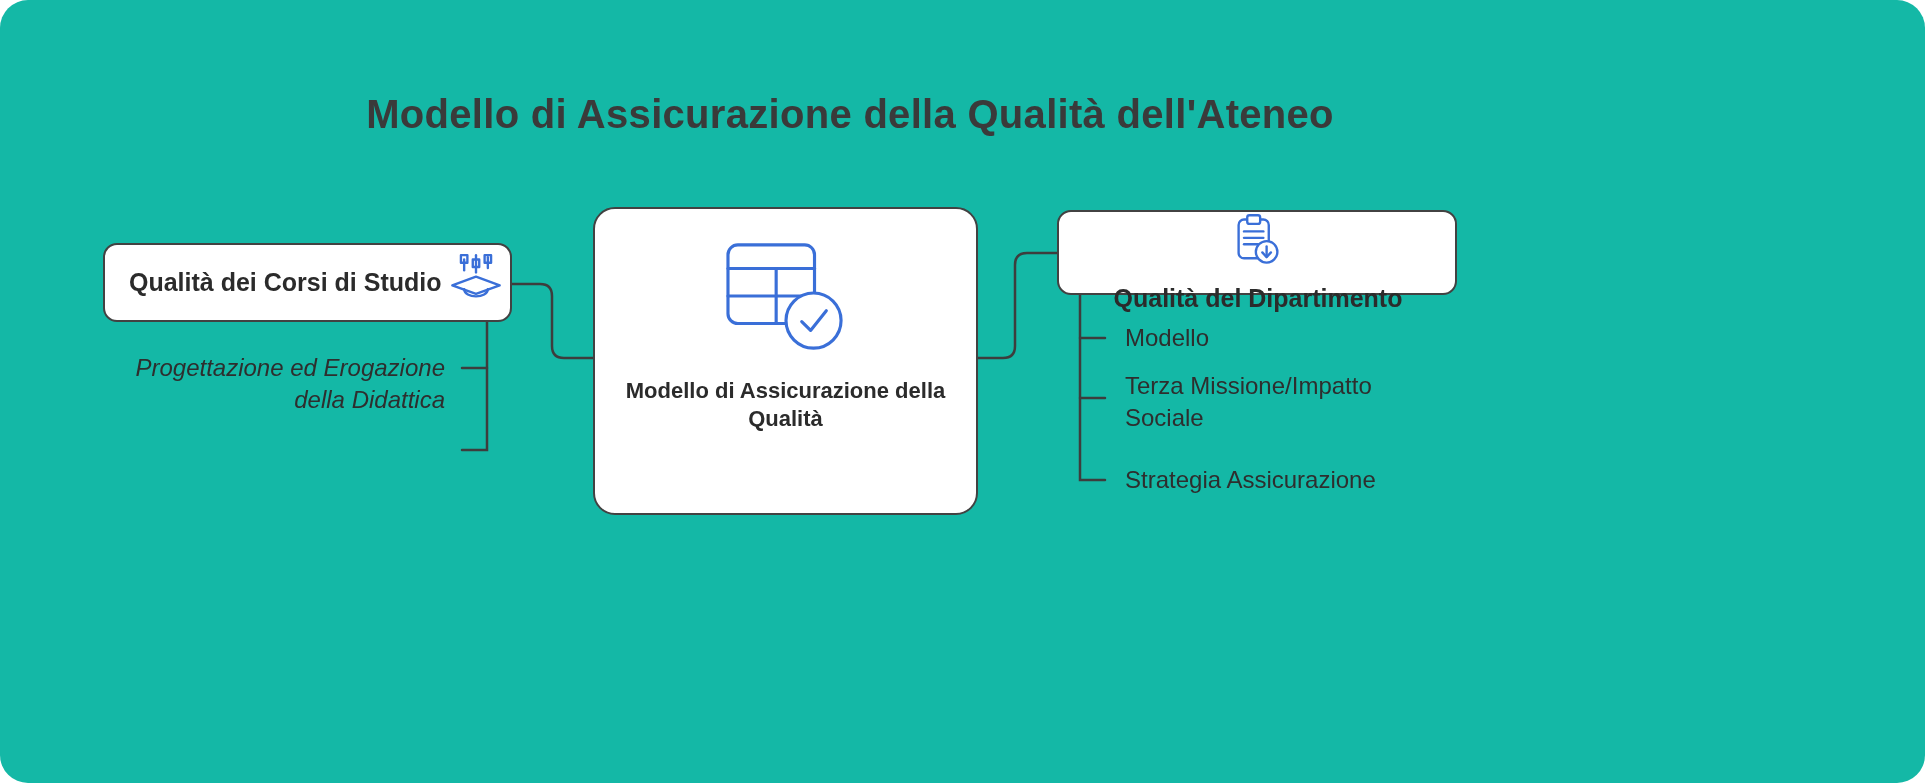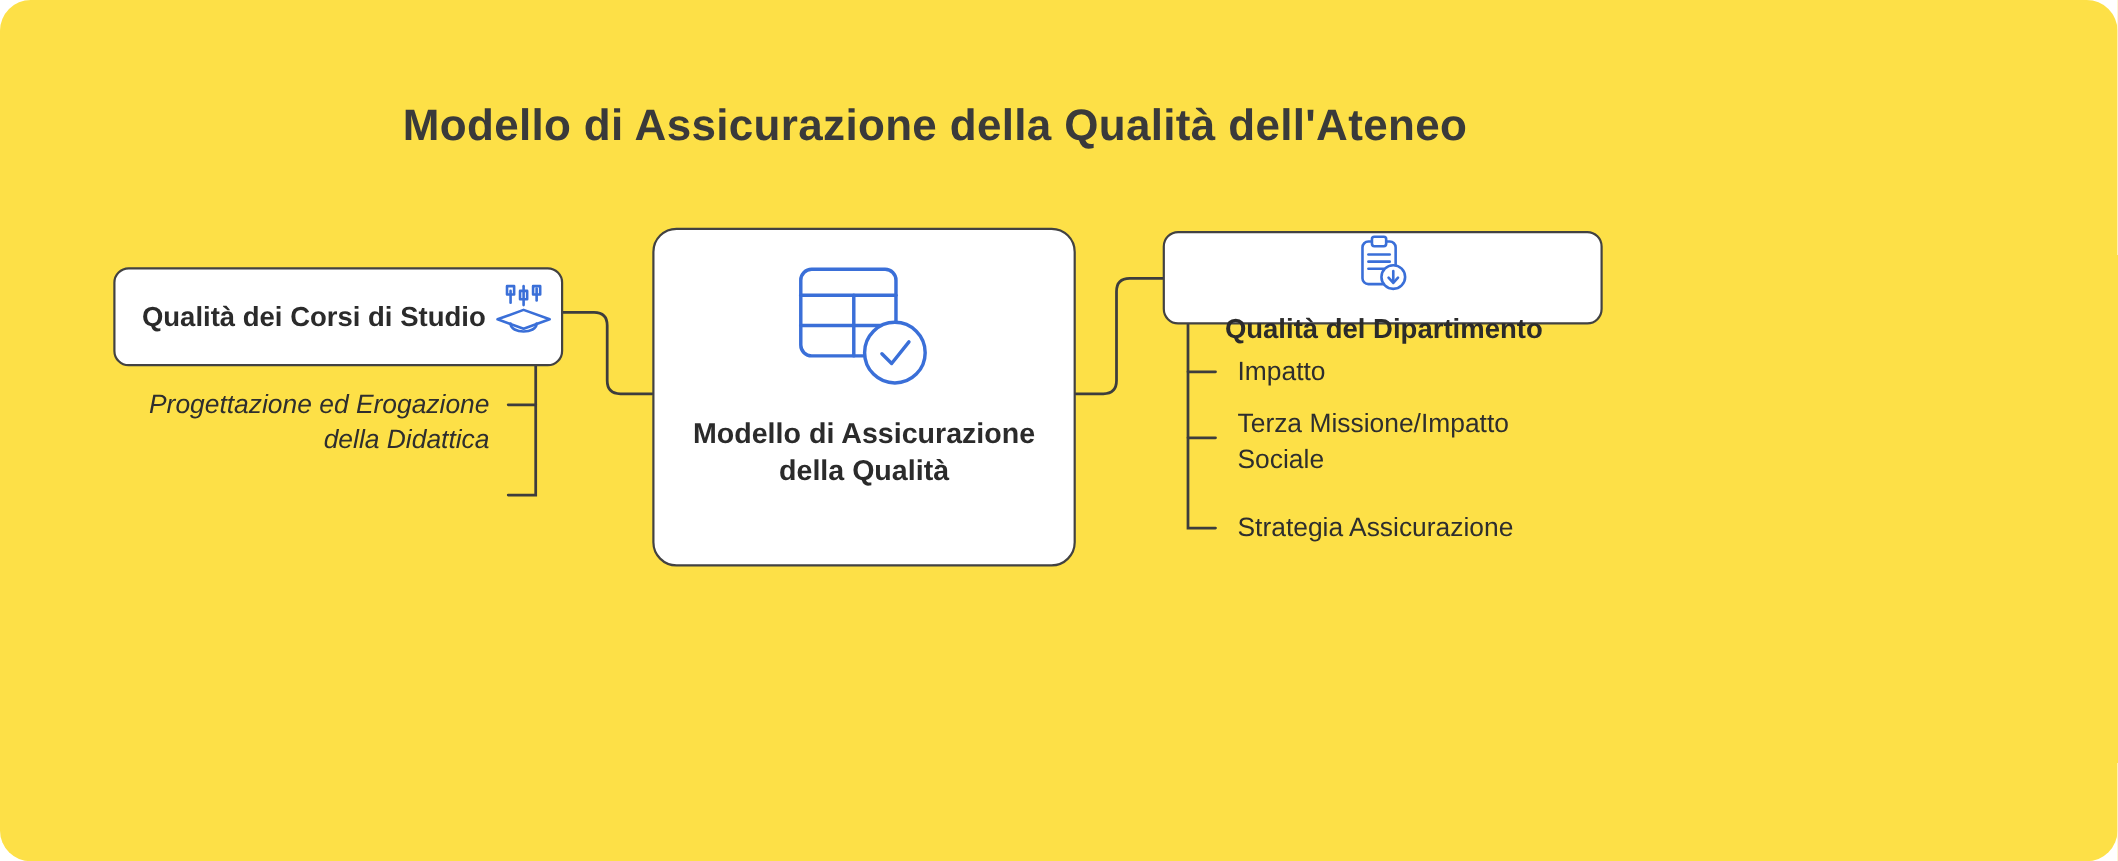--- a/index.html
+++ b/index.html
@@ -1,55 +1,55 @@
 <!DOCTYPE html>
 <html><head>
 <meta charset="utf-8">
 <style>
   html,body{margin:0;padding:0;background:#ffffff;}
   .canvas{
     position:relative;
     width:1925px;height:783px;
-    background:#fde047;
+    background:#14b8a6;
     border-radius:28px;
     overflow:hidden;
     font-family:"Liberation Sans", sans-serif;
     color:#2e2e2e;
   }
   .title{
     position:absolute;top:92px;left:310px;width:1080px;
     text-align:center;
     font-size:40px;font-weight:700;color:#3a3a3a;
     letter-spacing:0.3px;
   }
   .connector-layer{position:absolute;top:0;left:0;width:1925px;height:783px;pointer-events:none;}
   .connector-layer path{stroke:#3d3d3d;stroke-width:2.5;fill:none;stroke-linecap:round;}
 
   .node{
     position:absolute;background:#ffffff;border:2px solid #424242;
     box-sizing:border-box;display:flex;align-items:center;
   }
   .node-left{
-    left:103px;top:243px;width:409px;height:90px;border-radius:14px;
+    left:103px;top:243px;width:409px;height:79px;border-radius:14px;
     padding:0 10px 0 24px;gap:6px;
   }
   .node-right{
     left:1057px;top:210px;width:400px;height:85px;border-radius:14px;
     padding:0 14px 0 16px;gap:12px;flex-direction:column;
   }
   .node-label{font-size:25px;font-weight:700;color:#2b2b2b;white-space:nowrap;}
 
   .node-center{
     left:593px;top:207px;width:385px;height:308px;border-radius:22px;
     flex-direction:column;justify-content:flex-start;
   }
   .center-icon{margin-top:28px;}
   .center-label{
     margin-top:18px;padding:0 28px;text-align:center;
-    font-size:26px;font-weight:700;line-height:1.25;color:#2b2b2b;
+    font-size:22px;font-weight:700;line-height:1.25;color:#2b2b2b;
   }
 
   .sub-item{
     position:absolute;font-size:24px;color:#2e2e2e;line-height:32px;
   }
   .sub-left{text-align:right;}
   .sub-left-1{top:352px;right:1480px;width:330px;font-style:italic;}
   .sub-left-2{top:436px;right:1480px;width:330px;white-space:nowrap;}
   .sub-right{left:1125px;text-align:left;}
   .sub-right-1{top:322px;}
@@ -116,17 +116,17 @@
         <line x1="13" y1="24" x2="31" y2="24"></line>
         <line x1="13" y1="30" x2="26" y2="30"></line>
         <circle cx="34" cy="37" r="10" fill="#ffffff"></circle>
         <line x1="34" y1="32" x2="34" y2="41"></line>
         <path d="M30 37.5 L34 42 L38 37.5"></path>
       </svg>
     </span>
     <span class="node-label">Qualità del Dipartimento</span>
   </div>
 
-  <div class="sub-item sub-right sub-right-1">Impatto</div>
+  <div class="sub-item sub-right sub-right-1">Modello</div>
   <div class="sub-item sub-right sub-right-2">Terza Missione/Impatto Sociale</div>
   <div class="sub-item sub-right sub-right-3">Strategia Assicurazione</div>
 
 </div>
 
 </body></html>

